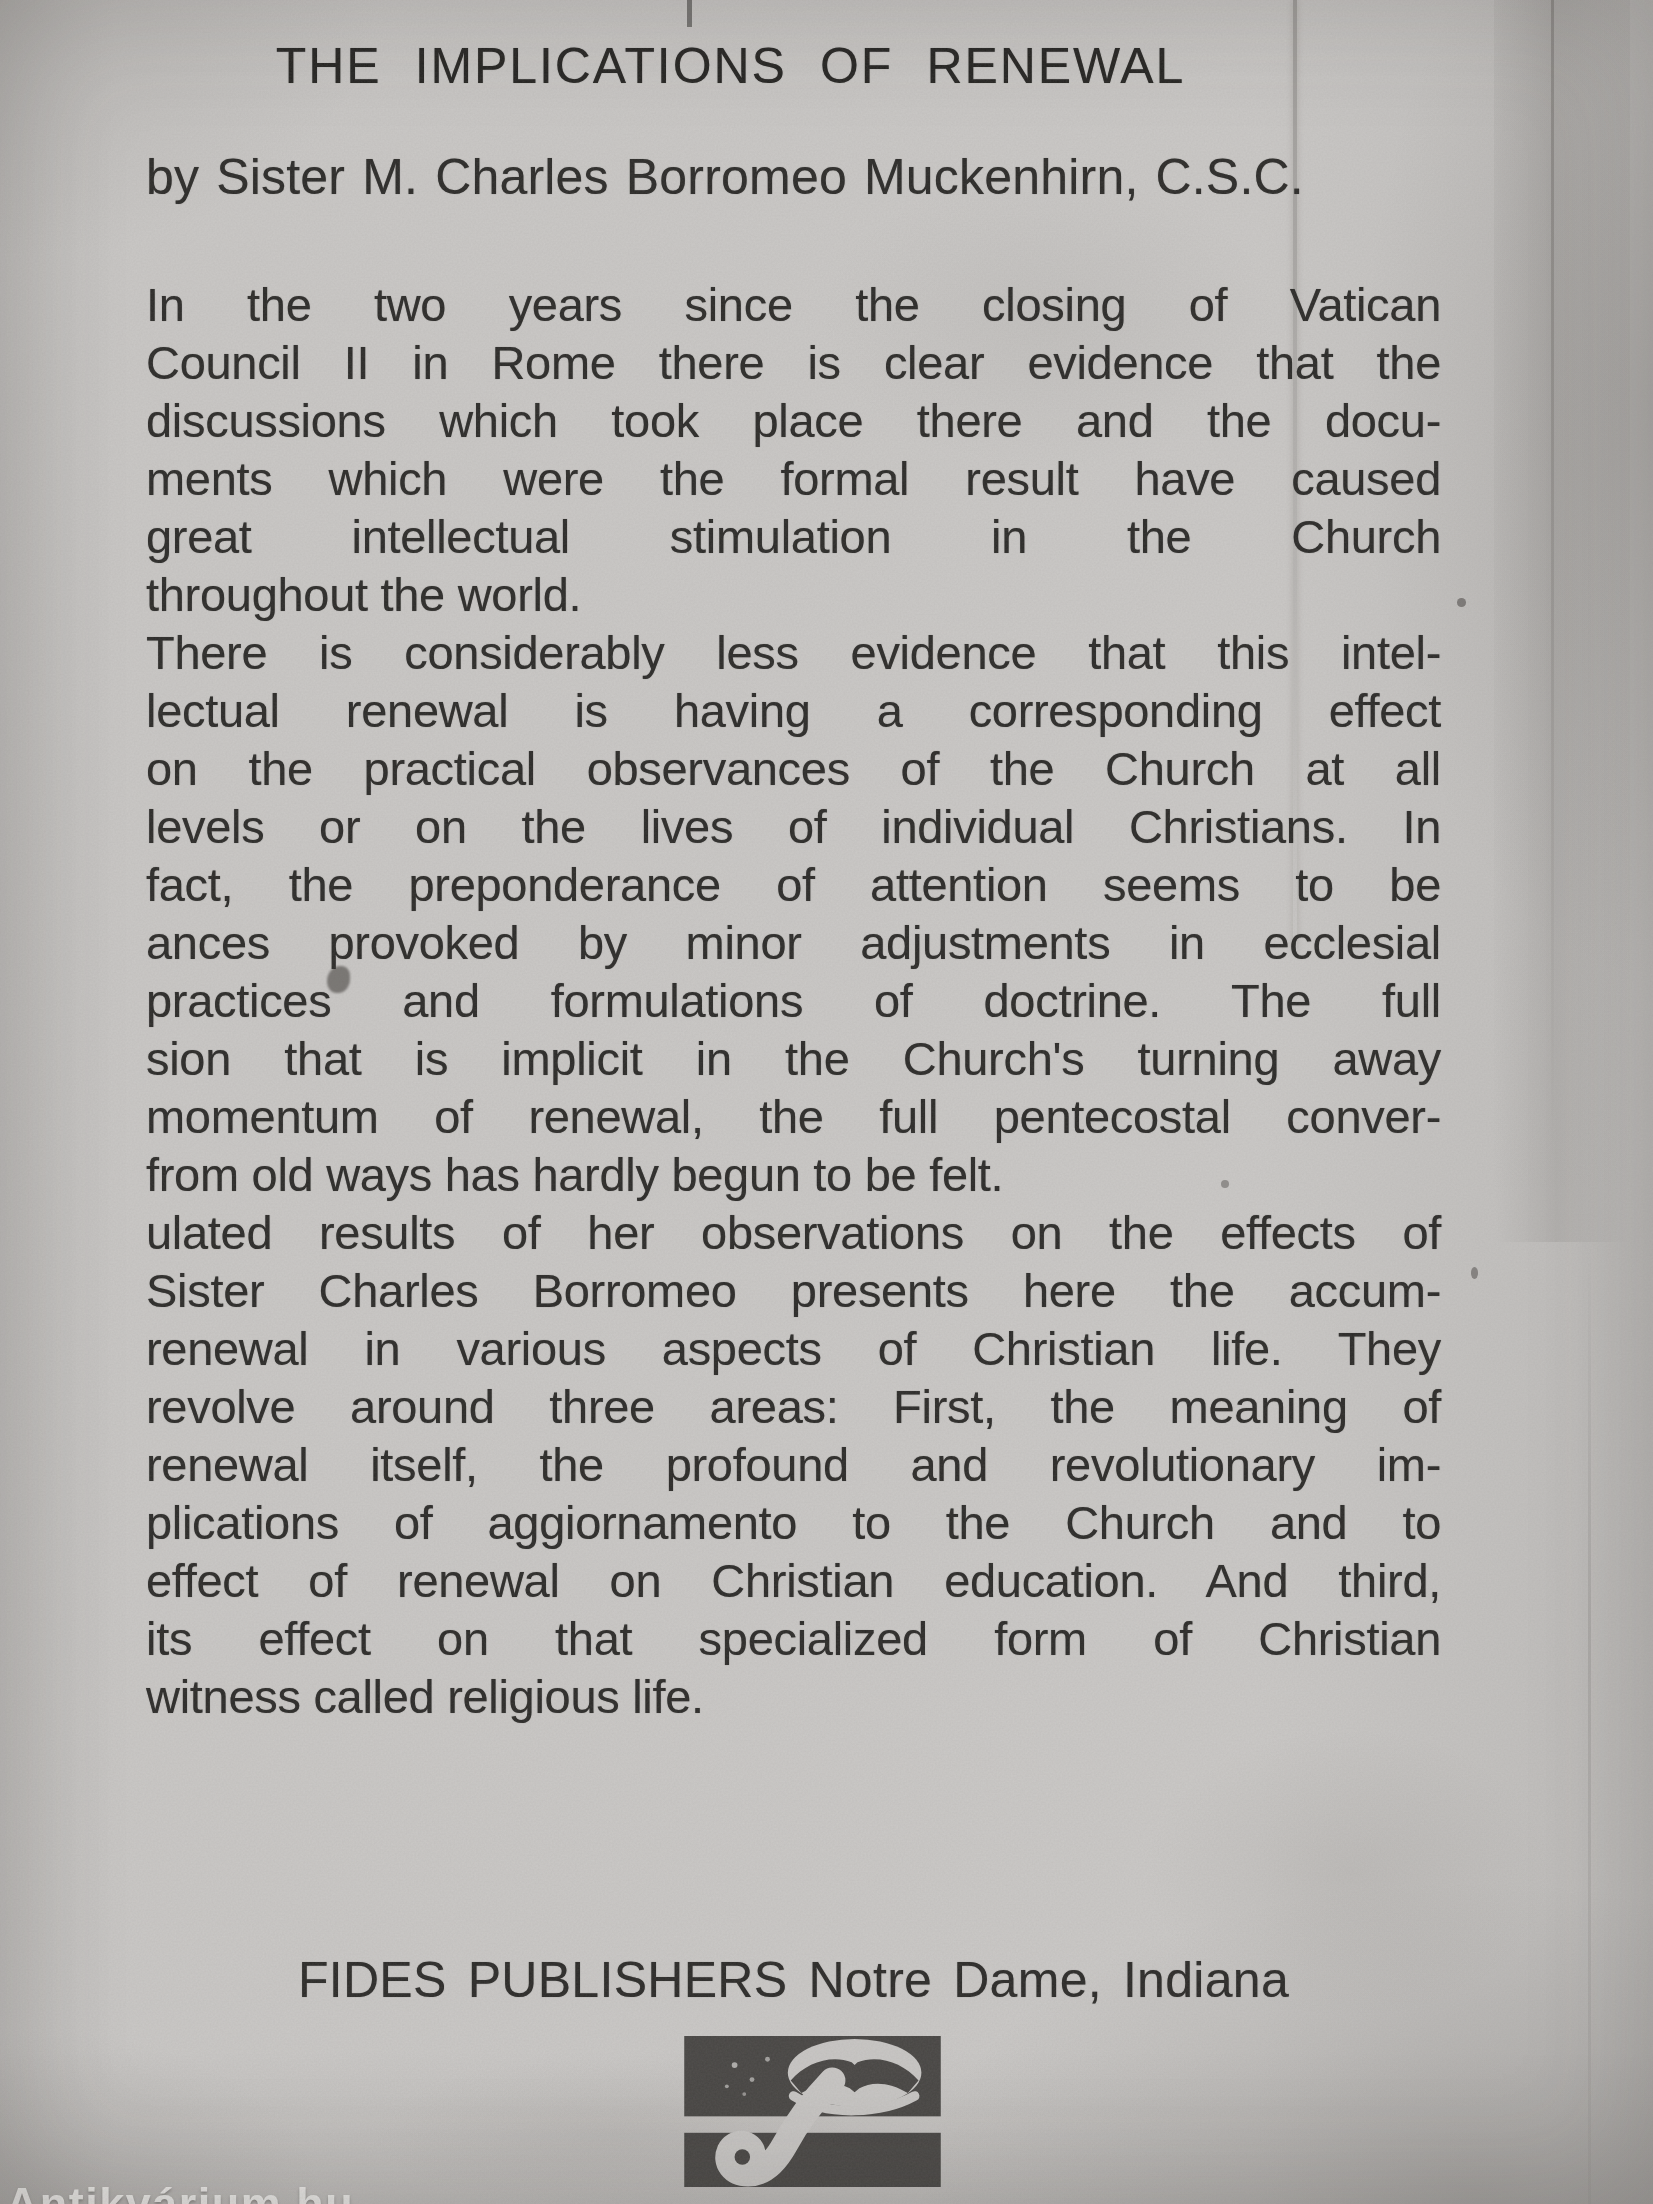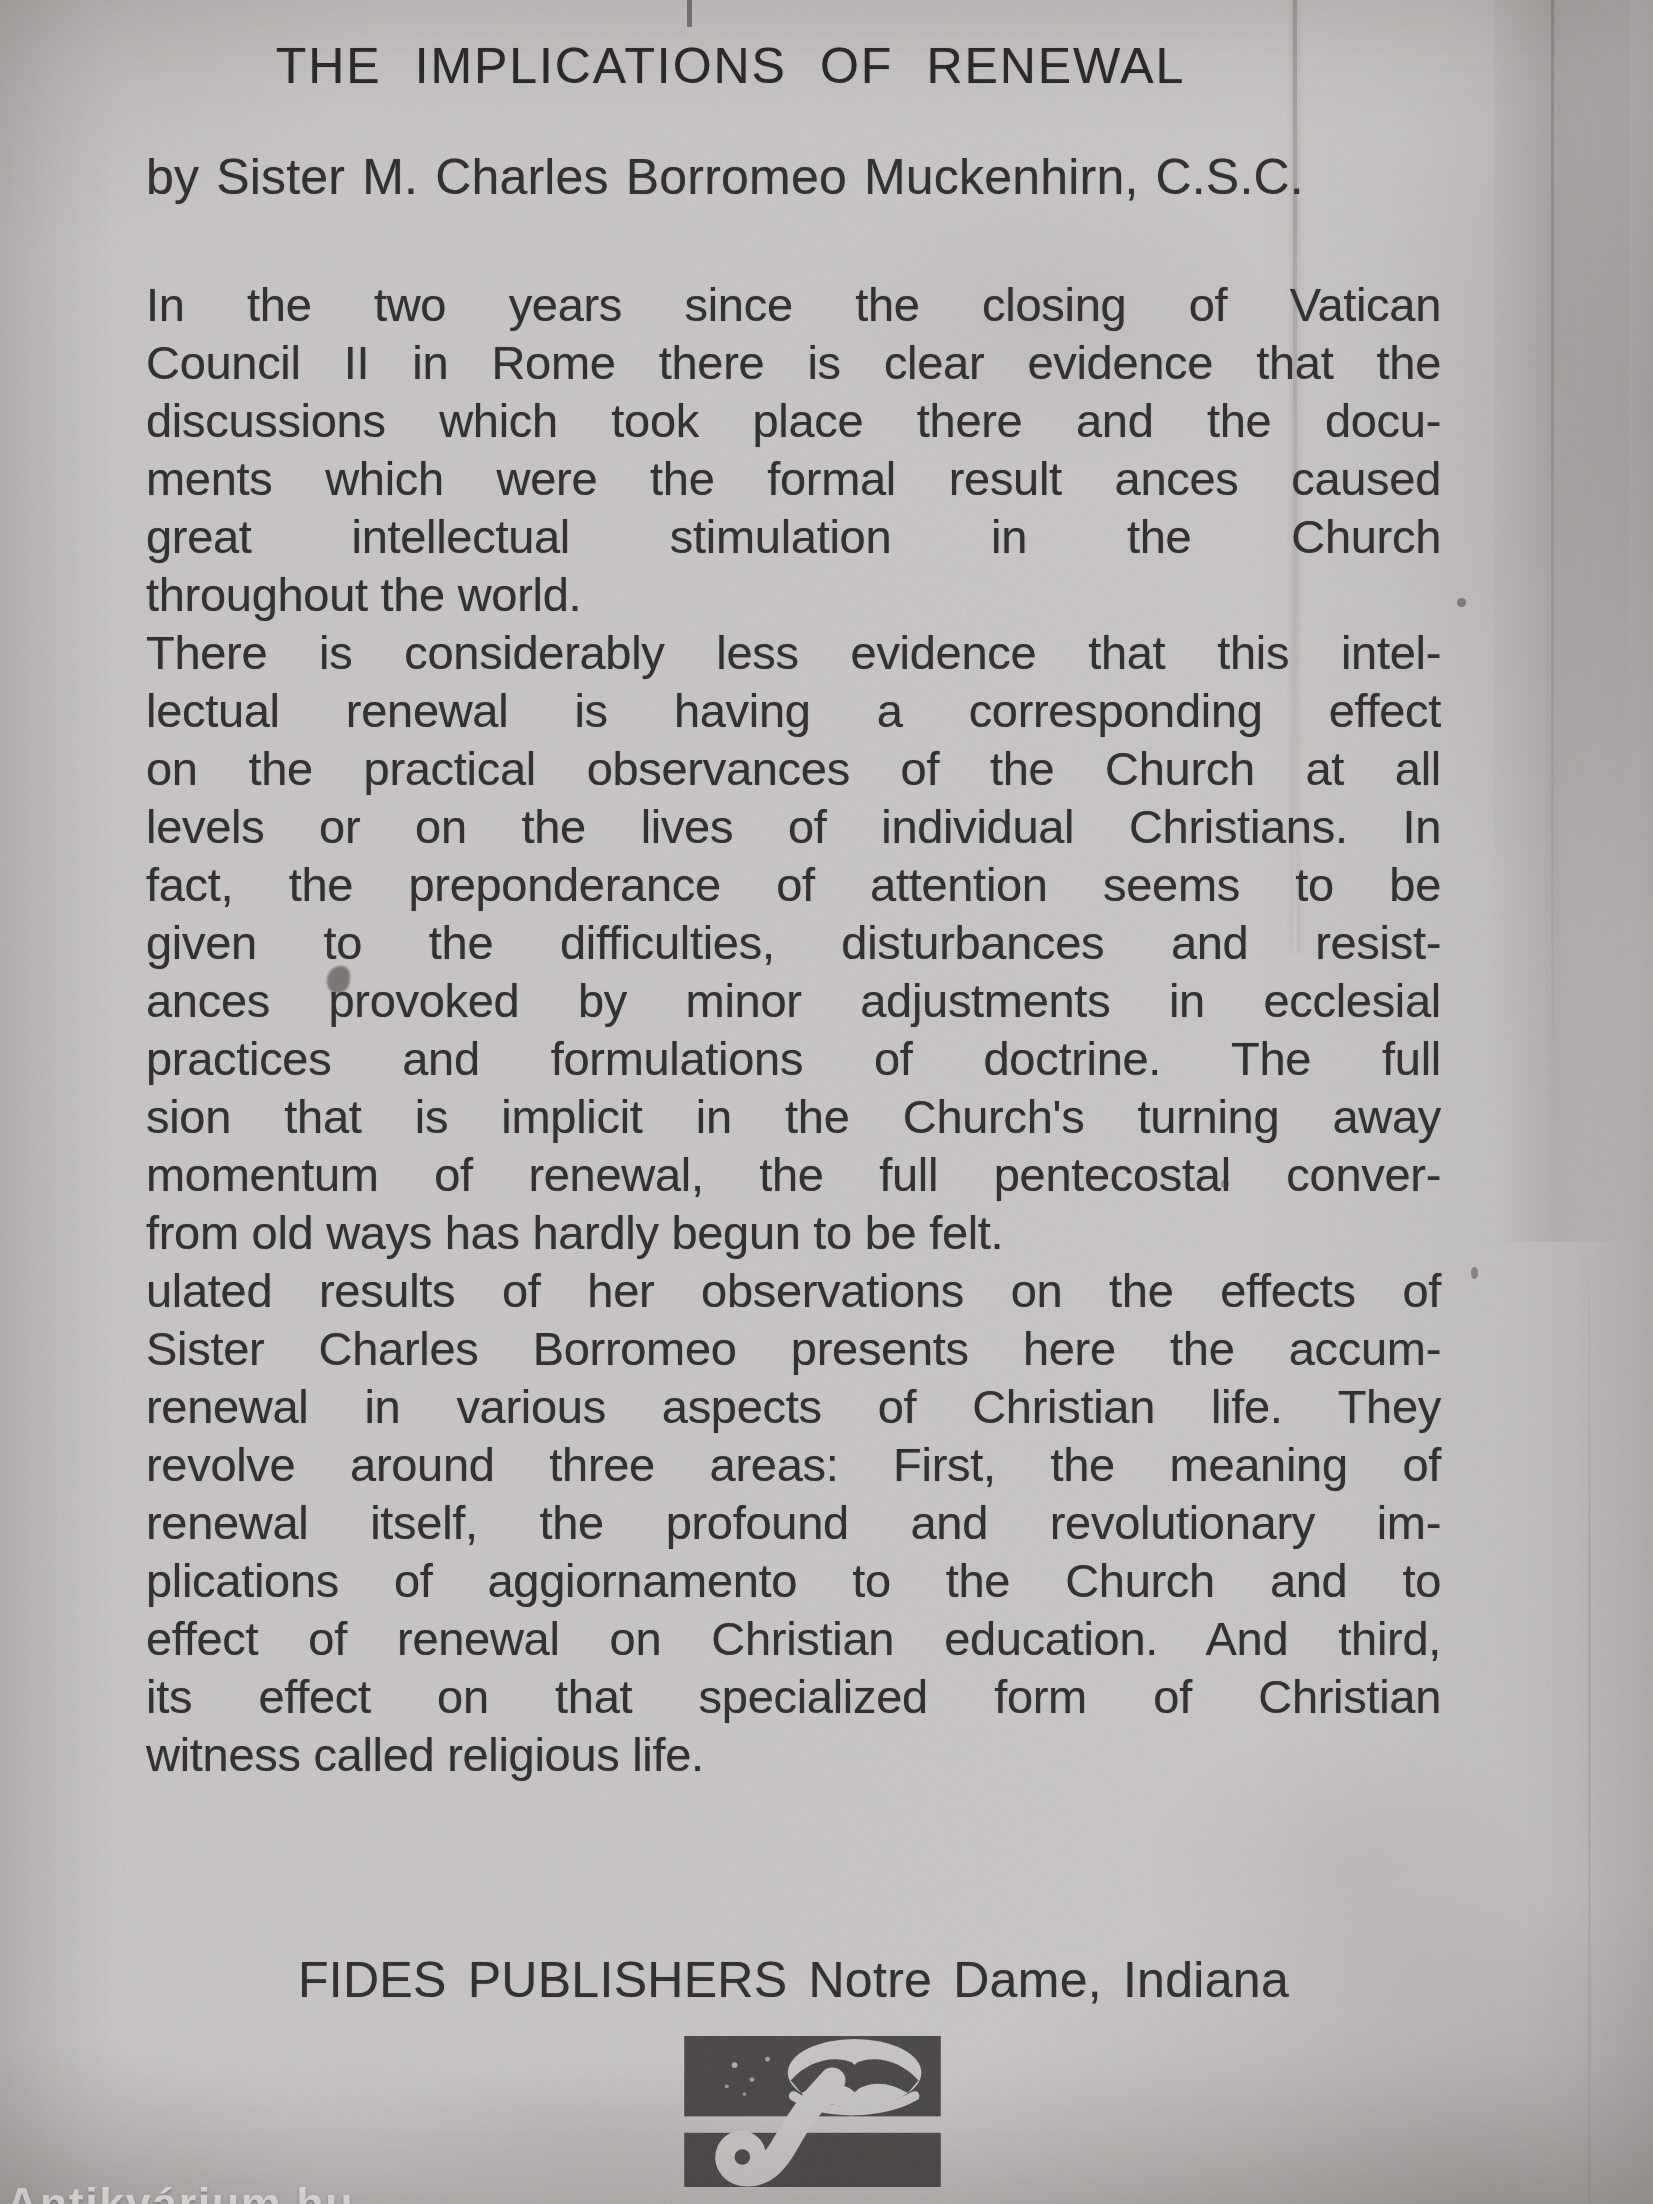--- a/index.html
+++ b/index.html
@@ -86,31 +86,30 @@
   <div class="speck-dot2"></div>
   <div class="speck-dot3"></div>
 
   <div class="title softtext">THE IMPLICATIONS OF RENEWAL</div>
   <div class="byline softtext">by Sister M. Charles Borromeo Muckenhirn, C.S.C.</div>
   <div class="bodytext softtext">
       <div>
         <div class="line">In the two years since the closing of Vatican</div>
         <div class="line">Council II in Rome there is clear evidence that the</div>
         <div class="line">discussions which took place there and the docu-</div>
-        <div class="line">ments which were the formal result ances caused</div>
+        <div class="line">ments which were the formal result have caused</div>
         <div class="line">great intellectual stimulation in the Church</div>
         <div class="line last">throughout the world.</div>
       </div>
       <div>
         <div class="line">There is considerably less evidence that this intel-</div>
         <div class="line">lectual renewal is having a corresponding effect</div>
         <div class="line">on the practical observances of the Church at all</div>
         <div class="line">levels or on the lives of individual Christians. In</div>
         <div class="line">fact, the preponderance of attention seems to be</div>
-        <div class="line">given to the difficulties, disturbances and resist-</div>
         <div class="line">ances provoked by minor adjustments in ecclesial</div>
         <div class="line">practices and formulations of doctrine. The full</div>
         <div class="line">sion that is implicit in the Church's turning away</div>
         <div class="line">momentum of renewal, the full pentecostal conver-</div>
         <div class="line last">from old ways has hardly begun to be felt.</div>
       </div>
       <div>
         <div class="line">ulated results of her observations on the effects of</div>
         <div class="line">Sister Charles Borromeo presents here the accum-</div>
         <div class="line">renewal in various aspects of Christian life. They</div>

